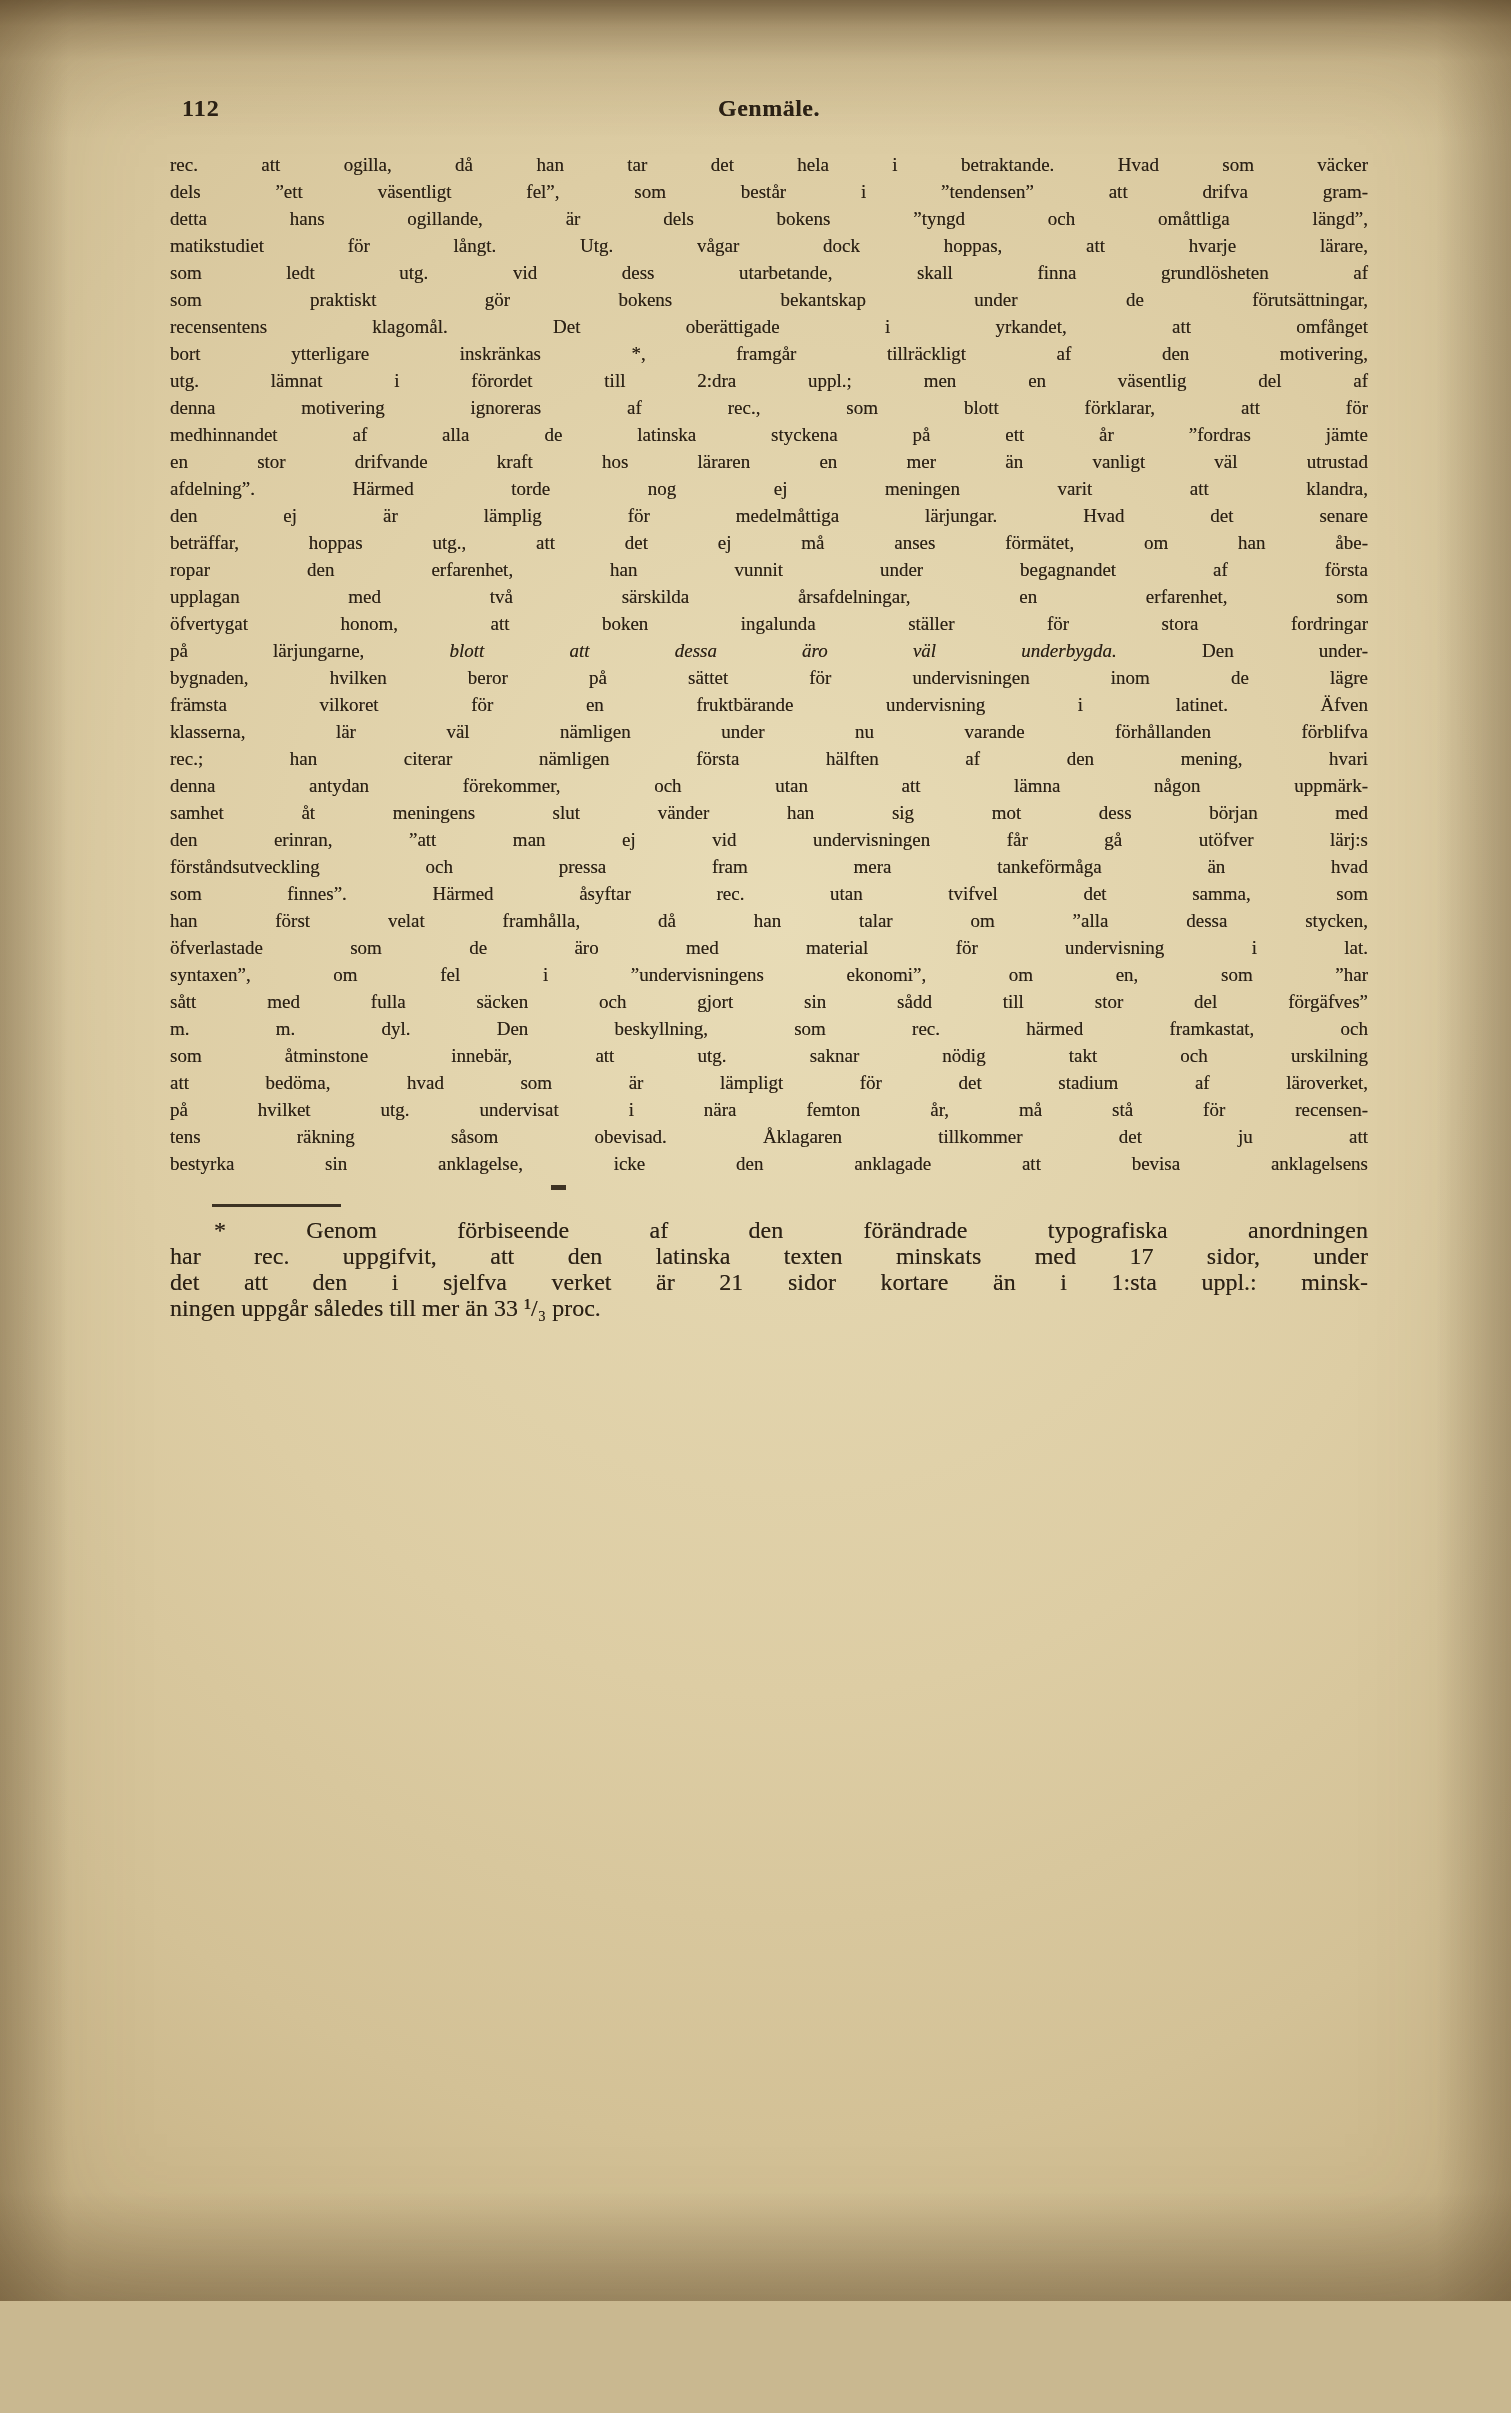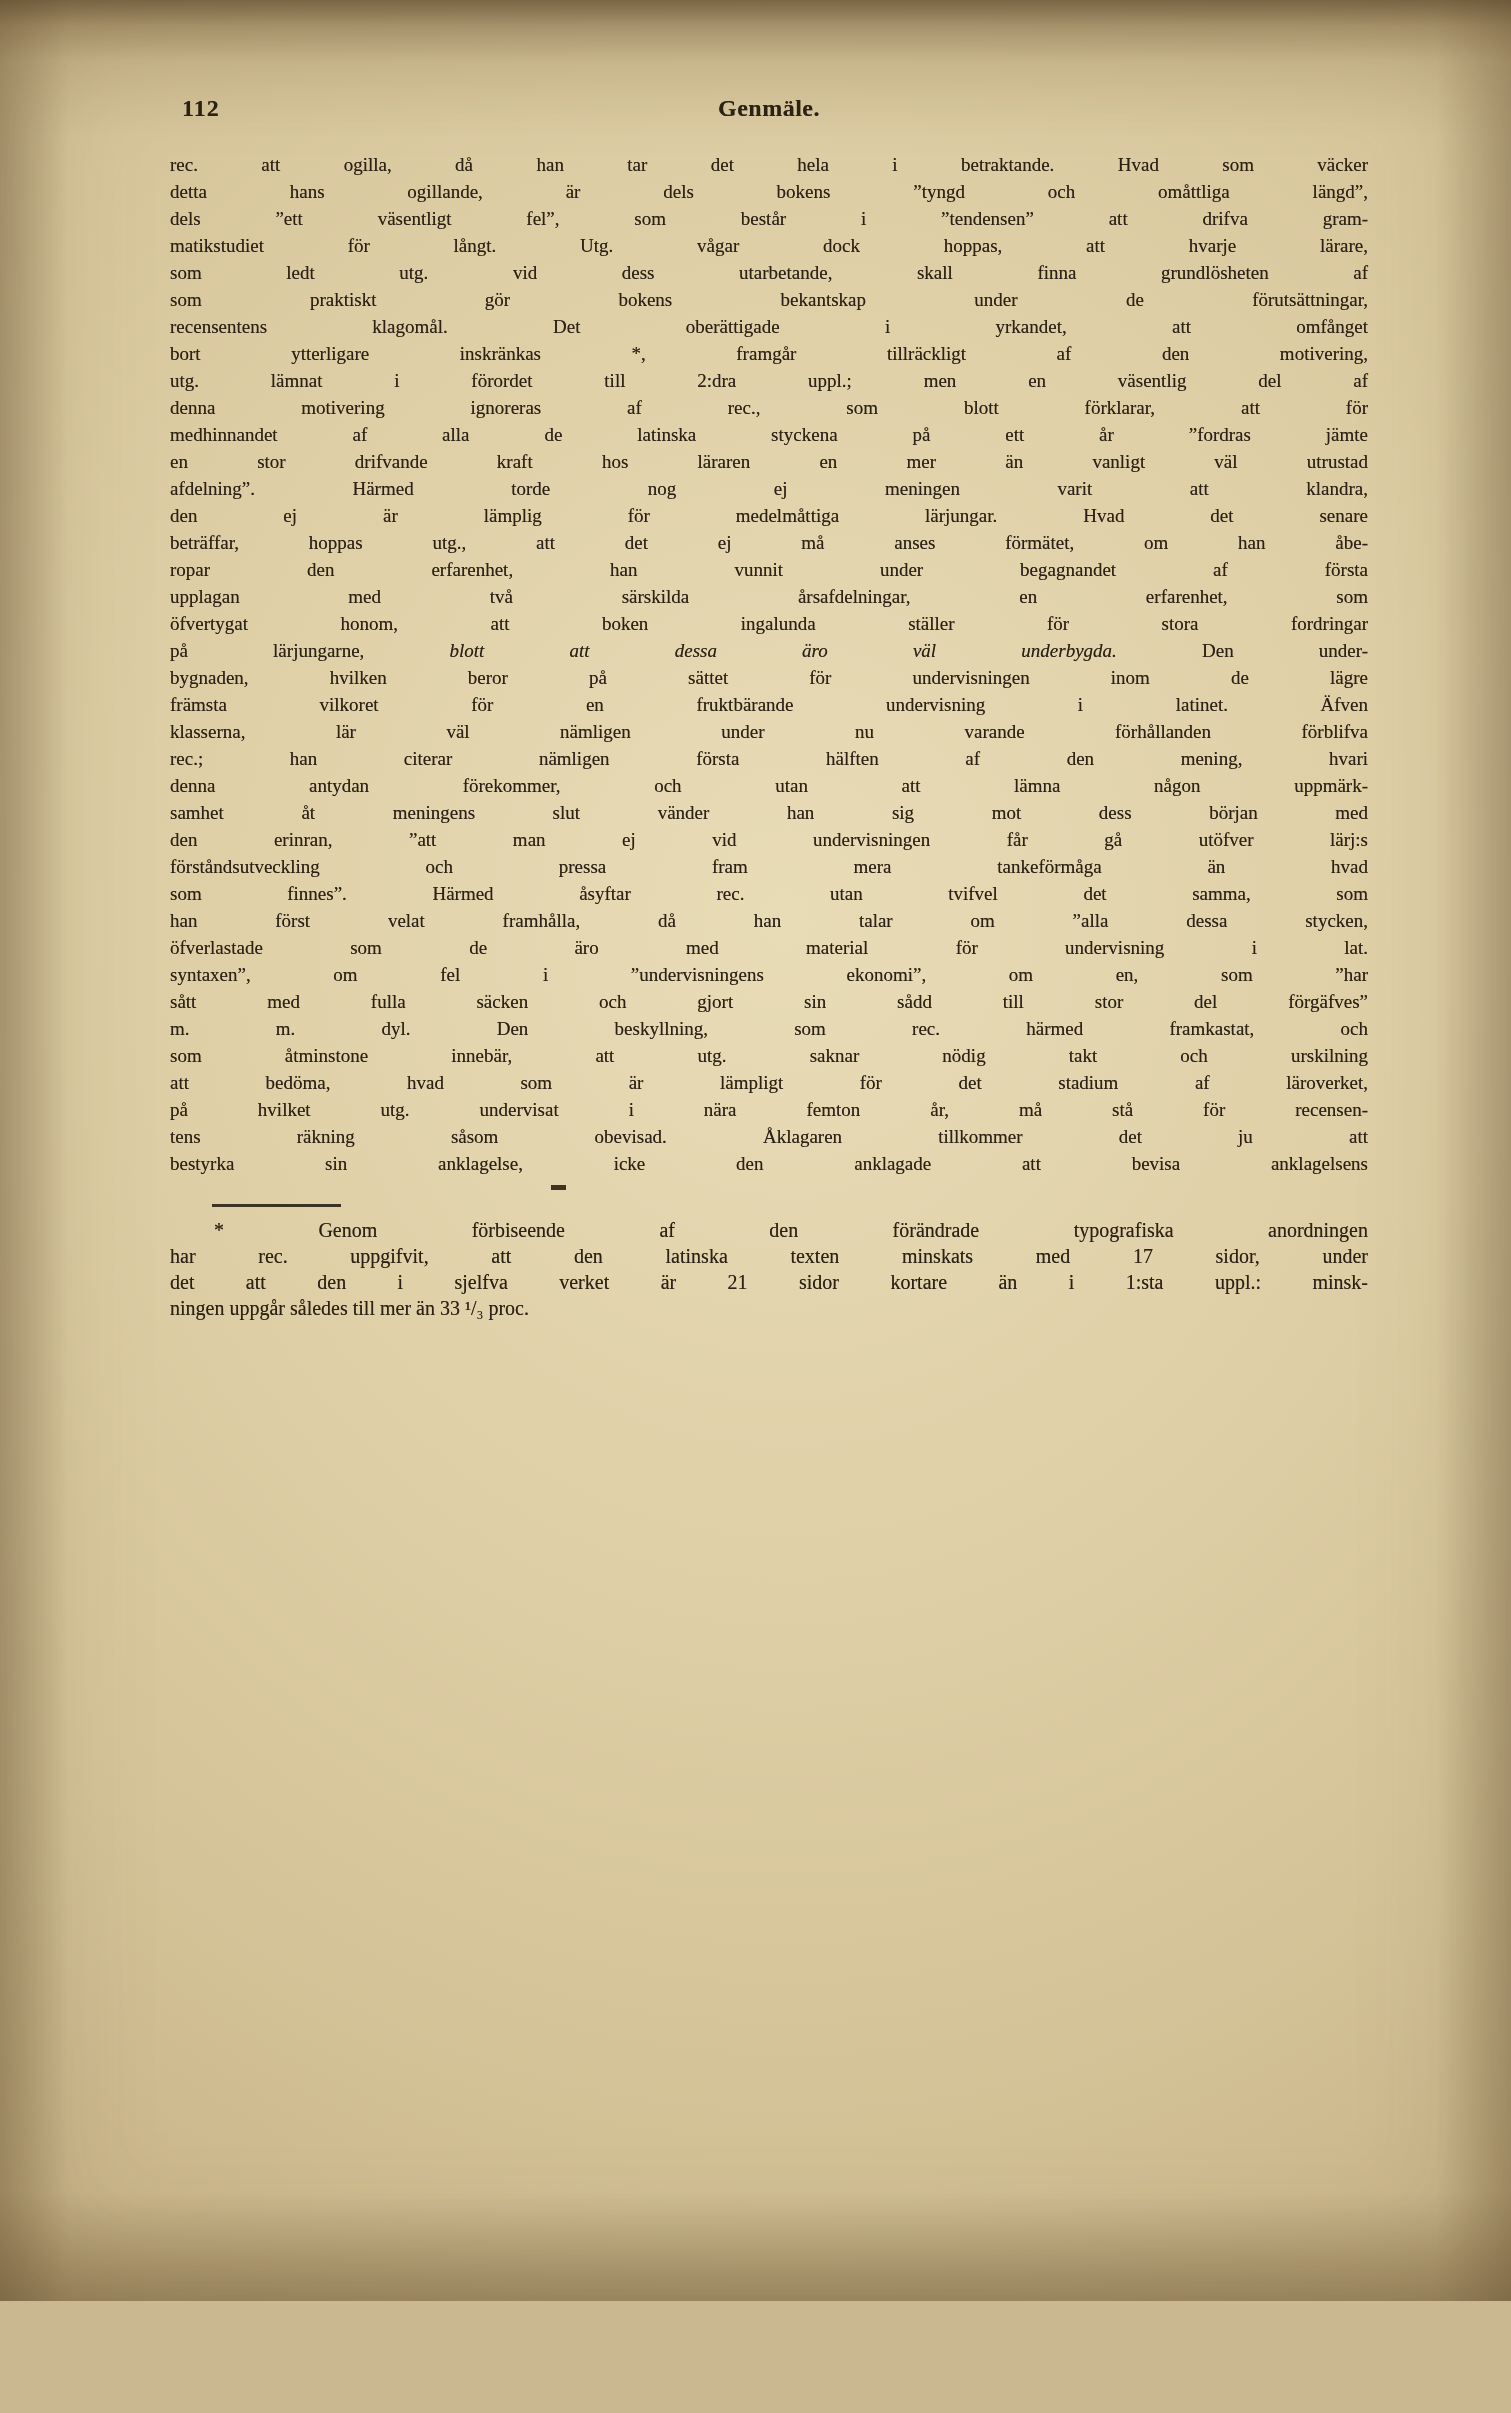--- a/index.html
+++ b/index.html
@@ -27,39 +27,39 @@
     text-shadow:0 0 0.5px rgba(43,33,21,0.55);
   }
   .header{position:relative;height:34px;font-size:24px;font-weight:700;}
   .pageno{position:absolute;left:12px;top:0;letter-spacing:1px;}
   .running{display:block;text-align:center;letter-spacing:0.5px;}
   .body{margin-top:22px;font-size:19px;line-height:27px;}
   .line{text-align:justify;text-align-last:justify;}
   .em{font-style:italic;}
   .end-dash{width:15px;height:5px;background:var(--ink);margin:8px 0 0 381px;opacity:0.9;}
   .fn-rule{width:129px;height:3px;background:var(--ink);margin:14px 0 10px 42px;opacity:0.9;}
-  .footnote{font-size:20px;line-height:26px;}
+  .footnote{font-size:24px;line-height:26px;}
   .footnote .line:first-child{text-indent:44px;}
   .footnote .line:last-child{text-align-last:left;}
 </style>
 </head>
 <body>
 
 <div class="page">
   <div class="content">
 
     <div class="header">
       <span class="pageno">112</span>
       <span class="running">Genmäle.</span>
     </div>
 
     <div class="body">
         <div class="line"><span>rec. att ogilla, då han tar det hela i betraktande. Hvad som väcker</span></div>
+        <div class="line"><span>dels ”ett väsentligt fel”, som består i ”tendensen” att drifva gram-</span></div>
         <div class="line"><span>detta hans ogillande, är dels bokens ”tyngd och omåttliga längd”,</span></div>
-        <div class="line"><span>dels ”ett väsentligt fel”, som består i ”tendensen” att drifva gram-</span></div>
         <div class="line"><span>matikstudiet för långt. Utg. vågar dock hoppas, att hvarje lärare,</span></div>
         <div class="line"><span>som ledt utg. vid dess utarbetande, skall finna grundlösheten af</span></div>
         <div class="line"><span>som praktiskt gör bokens bekantskap under de förutsättningar,</span></div>
         <div class="line"><span>recensentens klagomål. Det oberättigade i yrkandet, att omfånget</span></div>
         <div class="line"><span>bort ytterligare inskränkas *, framgår tillräckligt af den motivering,</span></div>
         <div class="line"><span>utg. lämnat i förordet till 2:dra uppl.; men en väsentlig del af</span></div>
         <div class="line"><span>denna motivering ignoreras af rec., som blott förklarar, att för</span></div>
         <div class="line"><span>medhinnandet af alla de latinska styckena på ett år ”fordras jämte</span></div>
         <div class="line"><span>en stor drifvande kraft hos läraren en mer än vanligt väl utrustad</span></div>
         <div class="line"><span>afdelning”. Härmed torde nog ej meningen varit att klandra,</span></div>

